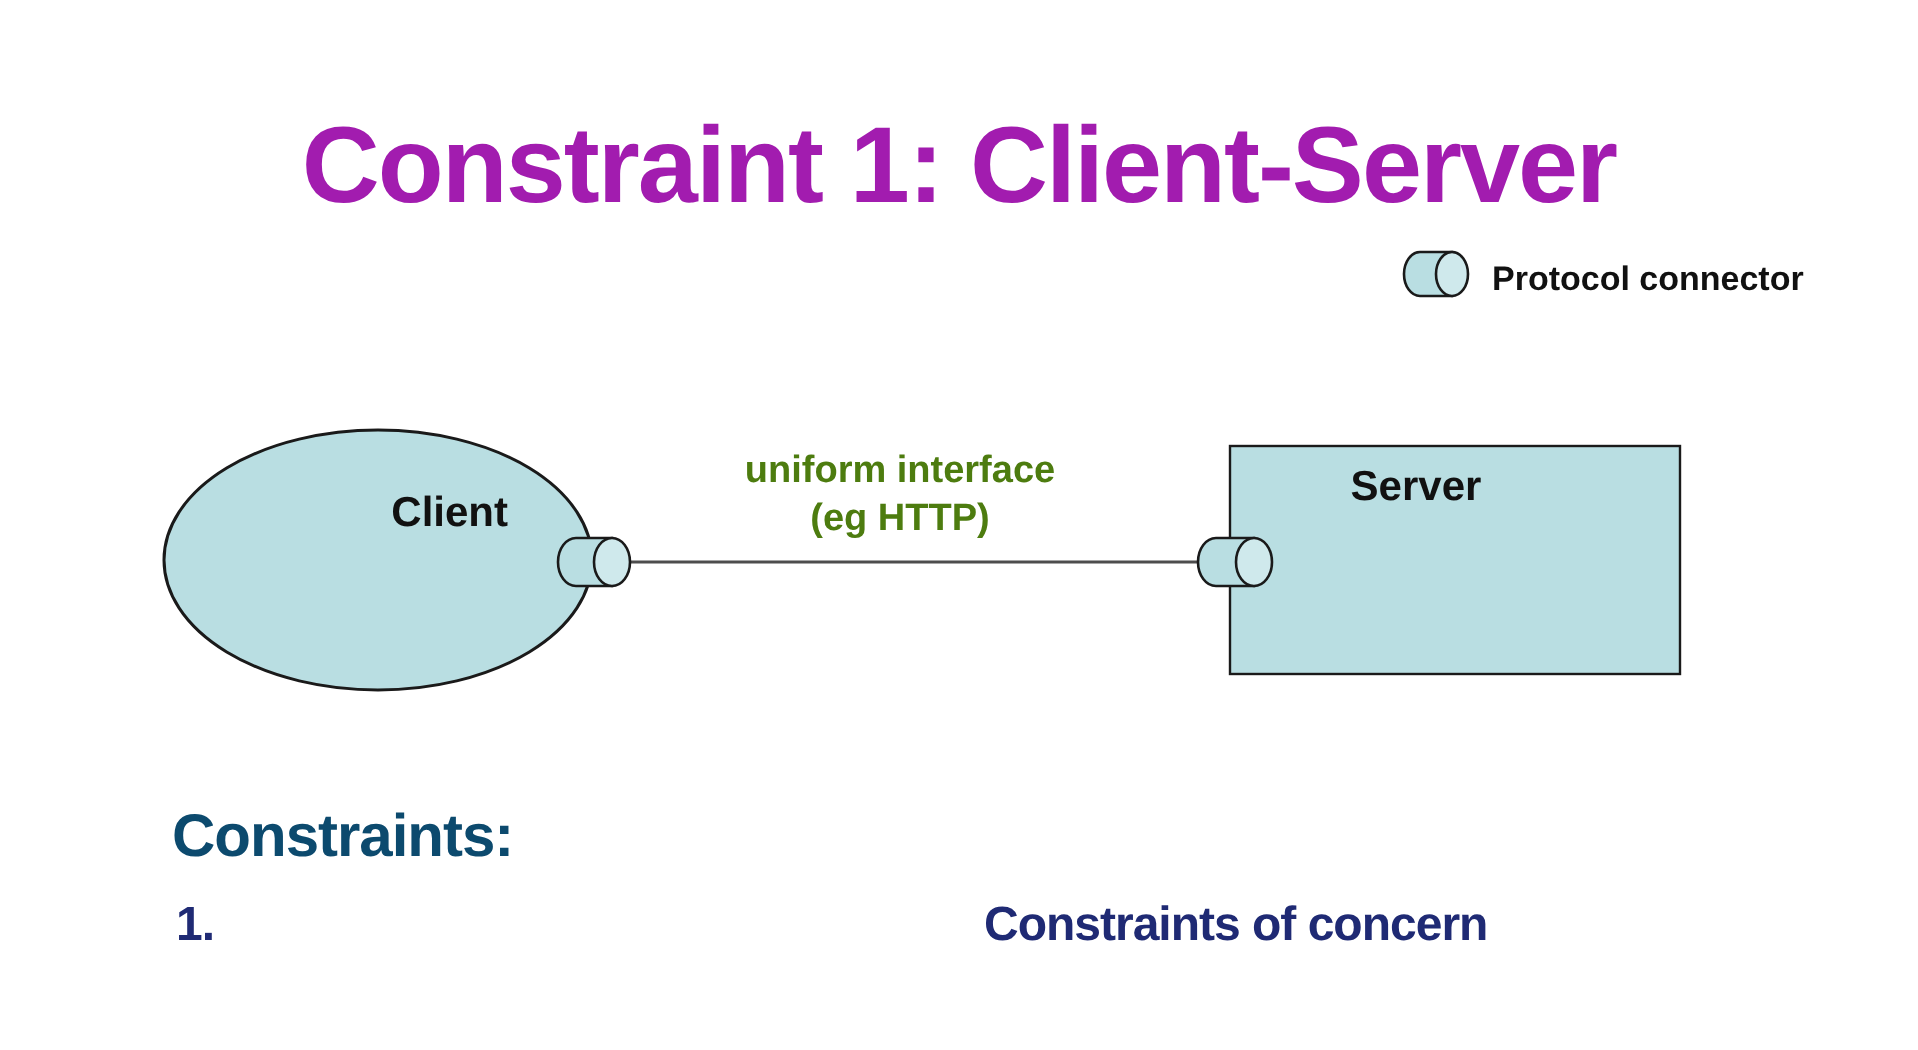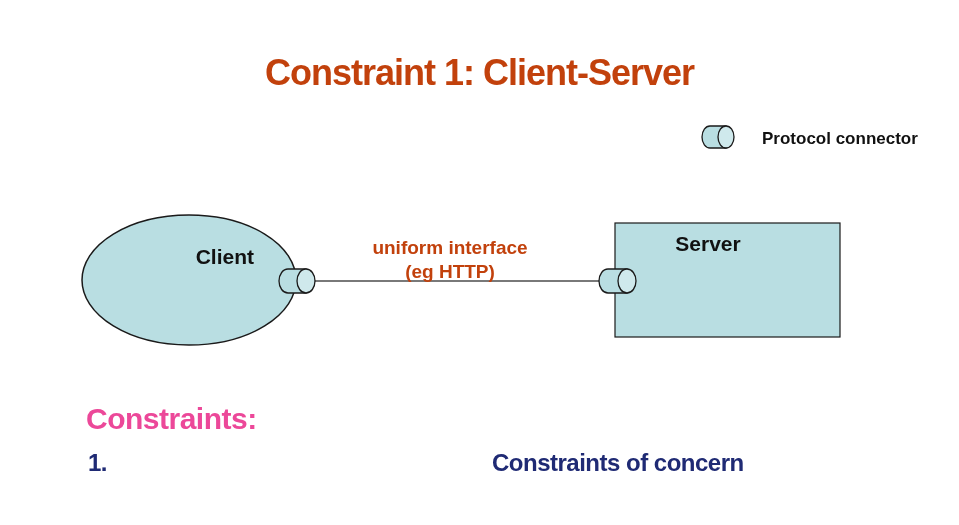--- a/index.html
+++ b/index.html
@@ -10,75 +10,74 @@
     background: #ffffff;
     overflow: hidden;
     font-family: "Liberation Sans", sans-serif;
   }
   .slide-title {
     position: absolute;
     top: 52px;
     left: 0;
     width: 100%;
     text-align: center;
-    font-size: 36px;
+    font-size: 54px;
     font-weight: bold;
     letter-spacing: -1px;
-    color: #c2410c;
+    color: #a21caf;
     white-space: nowrap;
   }
   .legend {
     position: absolute;
     top: 124px;
     left: 700px;
     display: flex;
     align-items: center;
     gap: 10px;
   }
   .legend-label {
     font-size: 17px;
     font-weight: bold;
     color: #111111;
     white-space: nowrap;
-    margin-left: 16px;
   }
   .diagram-svg {
     position: absolute;
     top: 0;
     left: 0;
     width: 959px;
     height: 525px;
   }
   .node-label {
     position: absolute;
     font-size: 21px;
     font-weight: bold;
     color: #111111;
     text-align: center;
   }
   .client-label { left: 124px; top: 245px; width: 130px; text-align: right; }
   .server-label { left: 615px; top: 232px; width: 186px; }
   .connection-label {
     position: absolute;
     left: 350px;
-    top: 236px;
+    top: 224px;
     width: 200px;
     text-align: center;
     font-size: 19px;
     font-weight: bold;
-    color: #c2410c;
+    color: #4d7c0f;
     line-height: 24px;
   }
   .constraints-heading {
     position: absolute;
     left: 86px;
     top: 402px;
     font-size: 30px;
     font-weight: bold;
-    color: #ec4899;
+    color: #0c4a6e;
     letter-spacing: -0.5px;
   }
   .constraint-row {
     position: absolute;
     left: 0;
     top: 449px;
     width: 100%;
     height: 30px;
     font-size: 24px;
     font-weight: bold;

